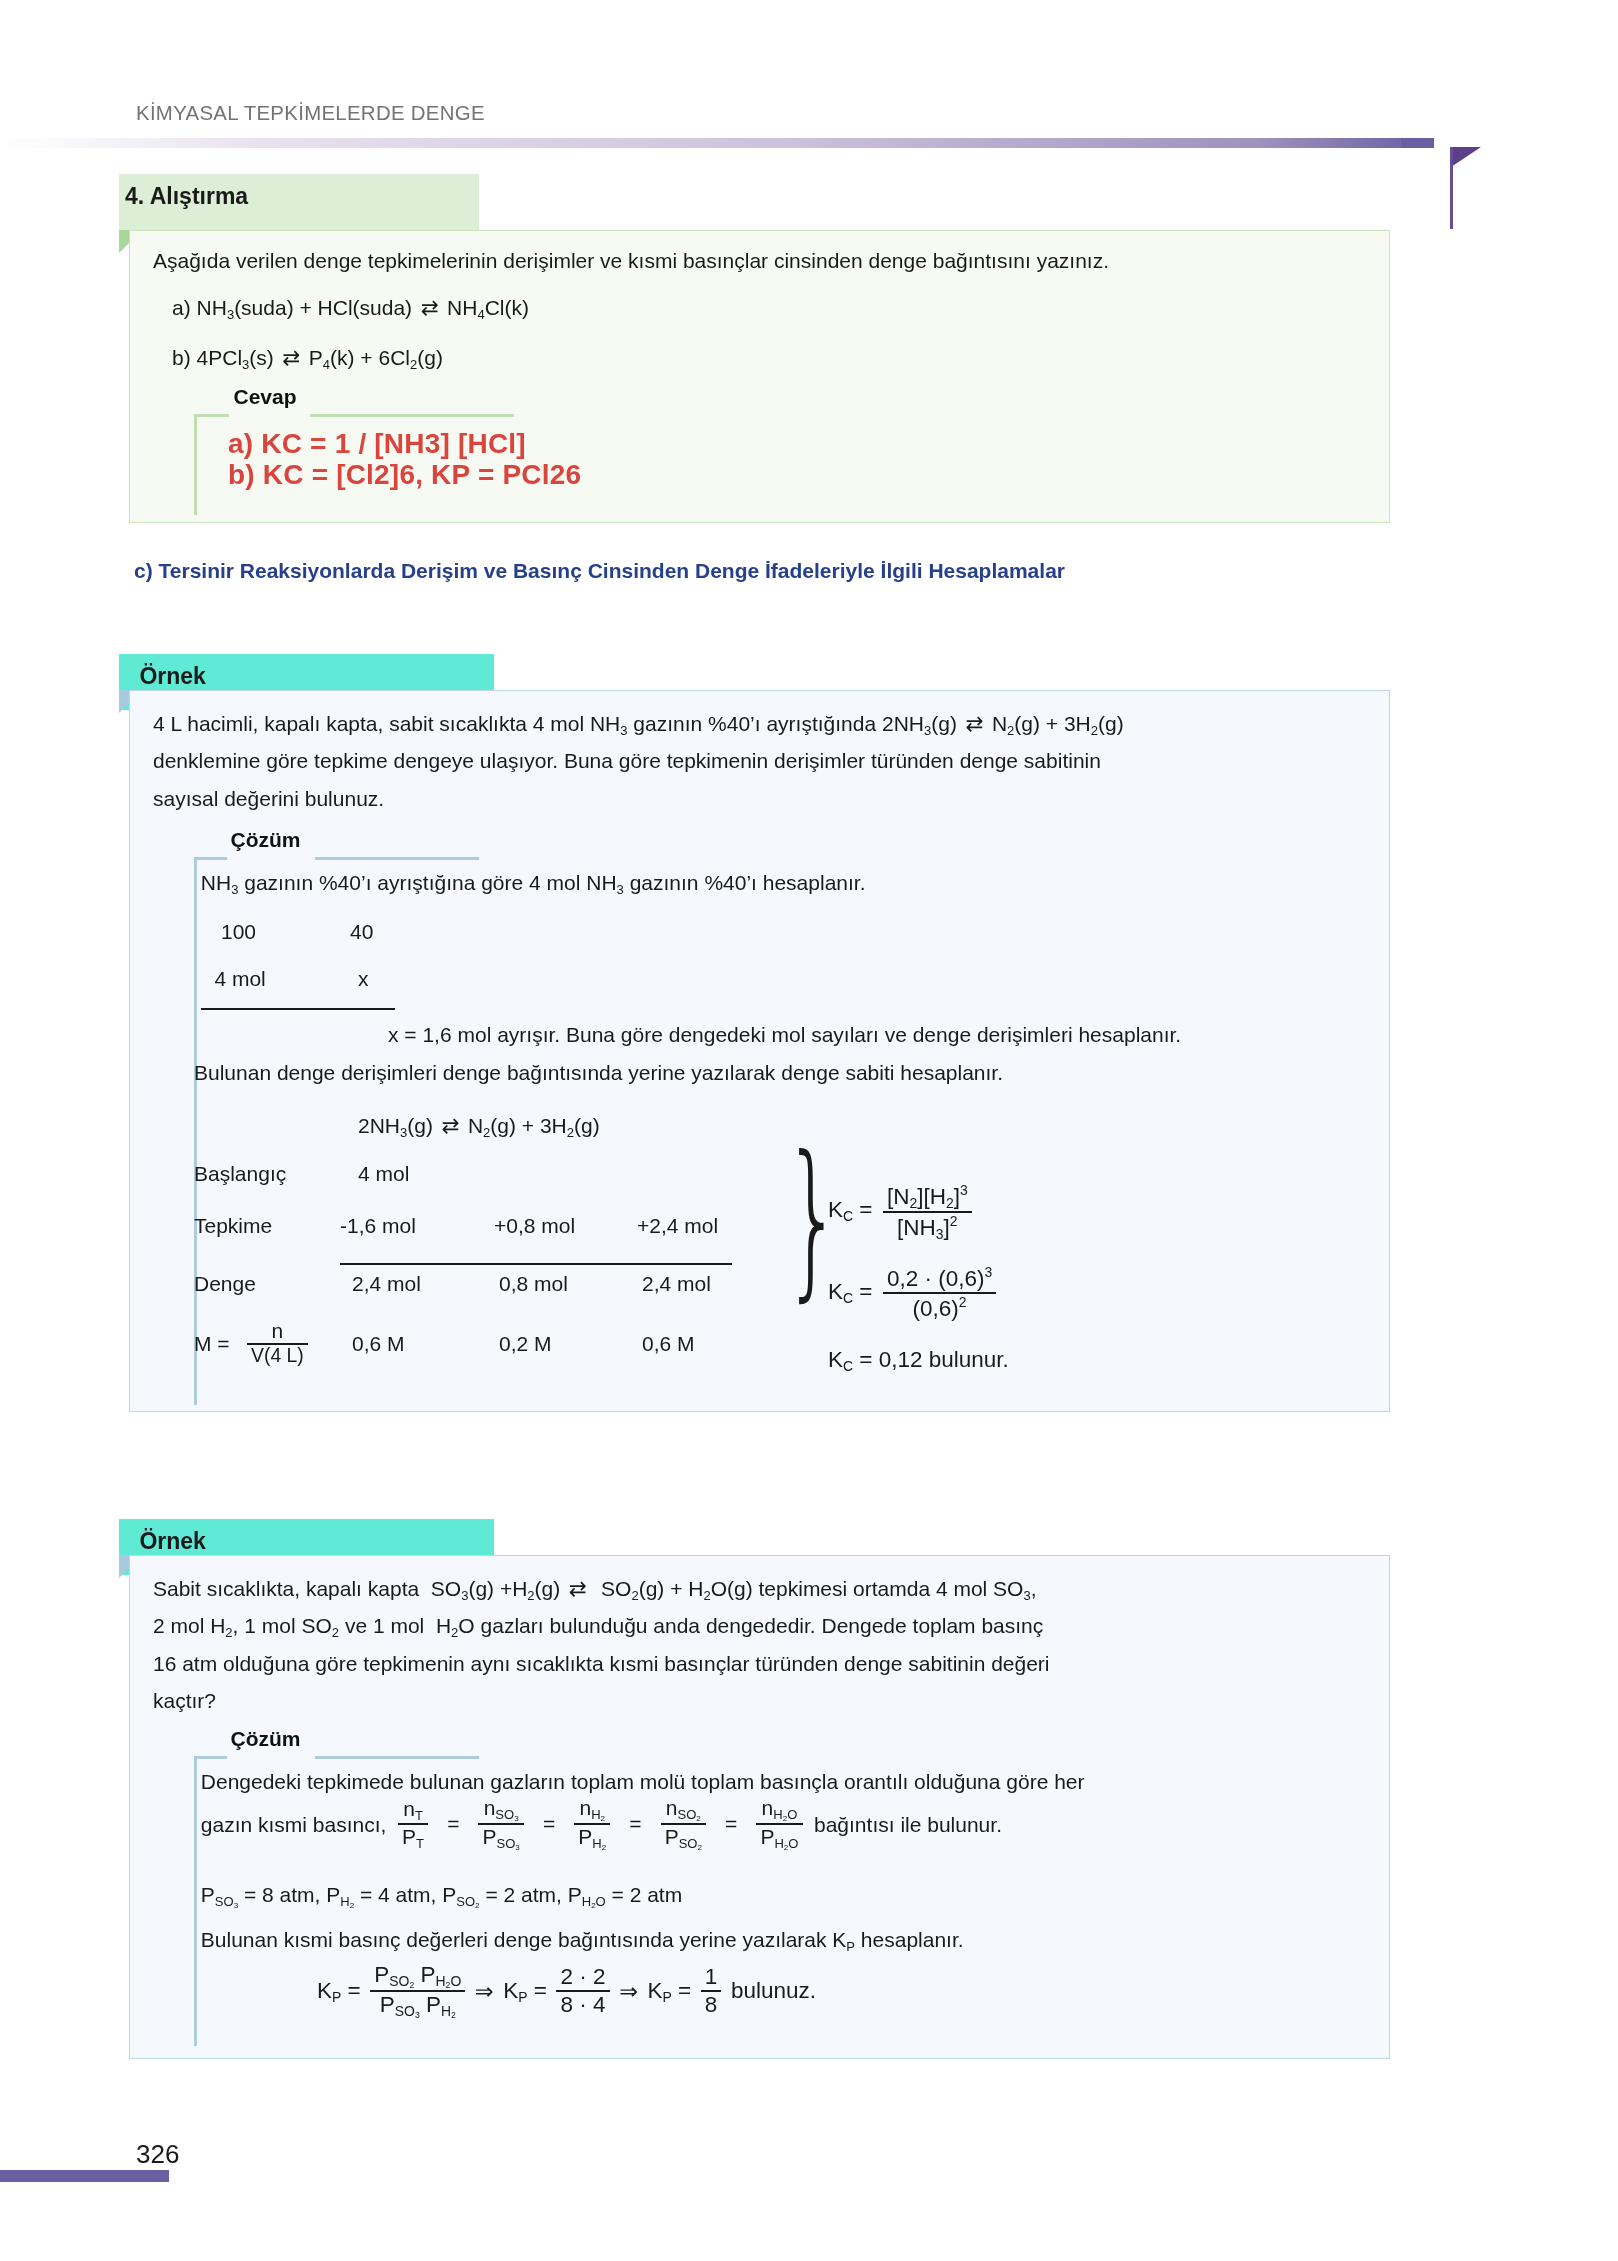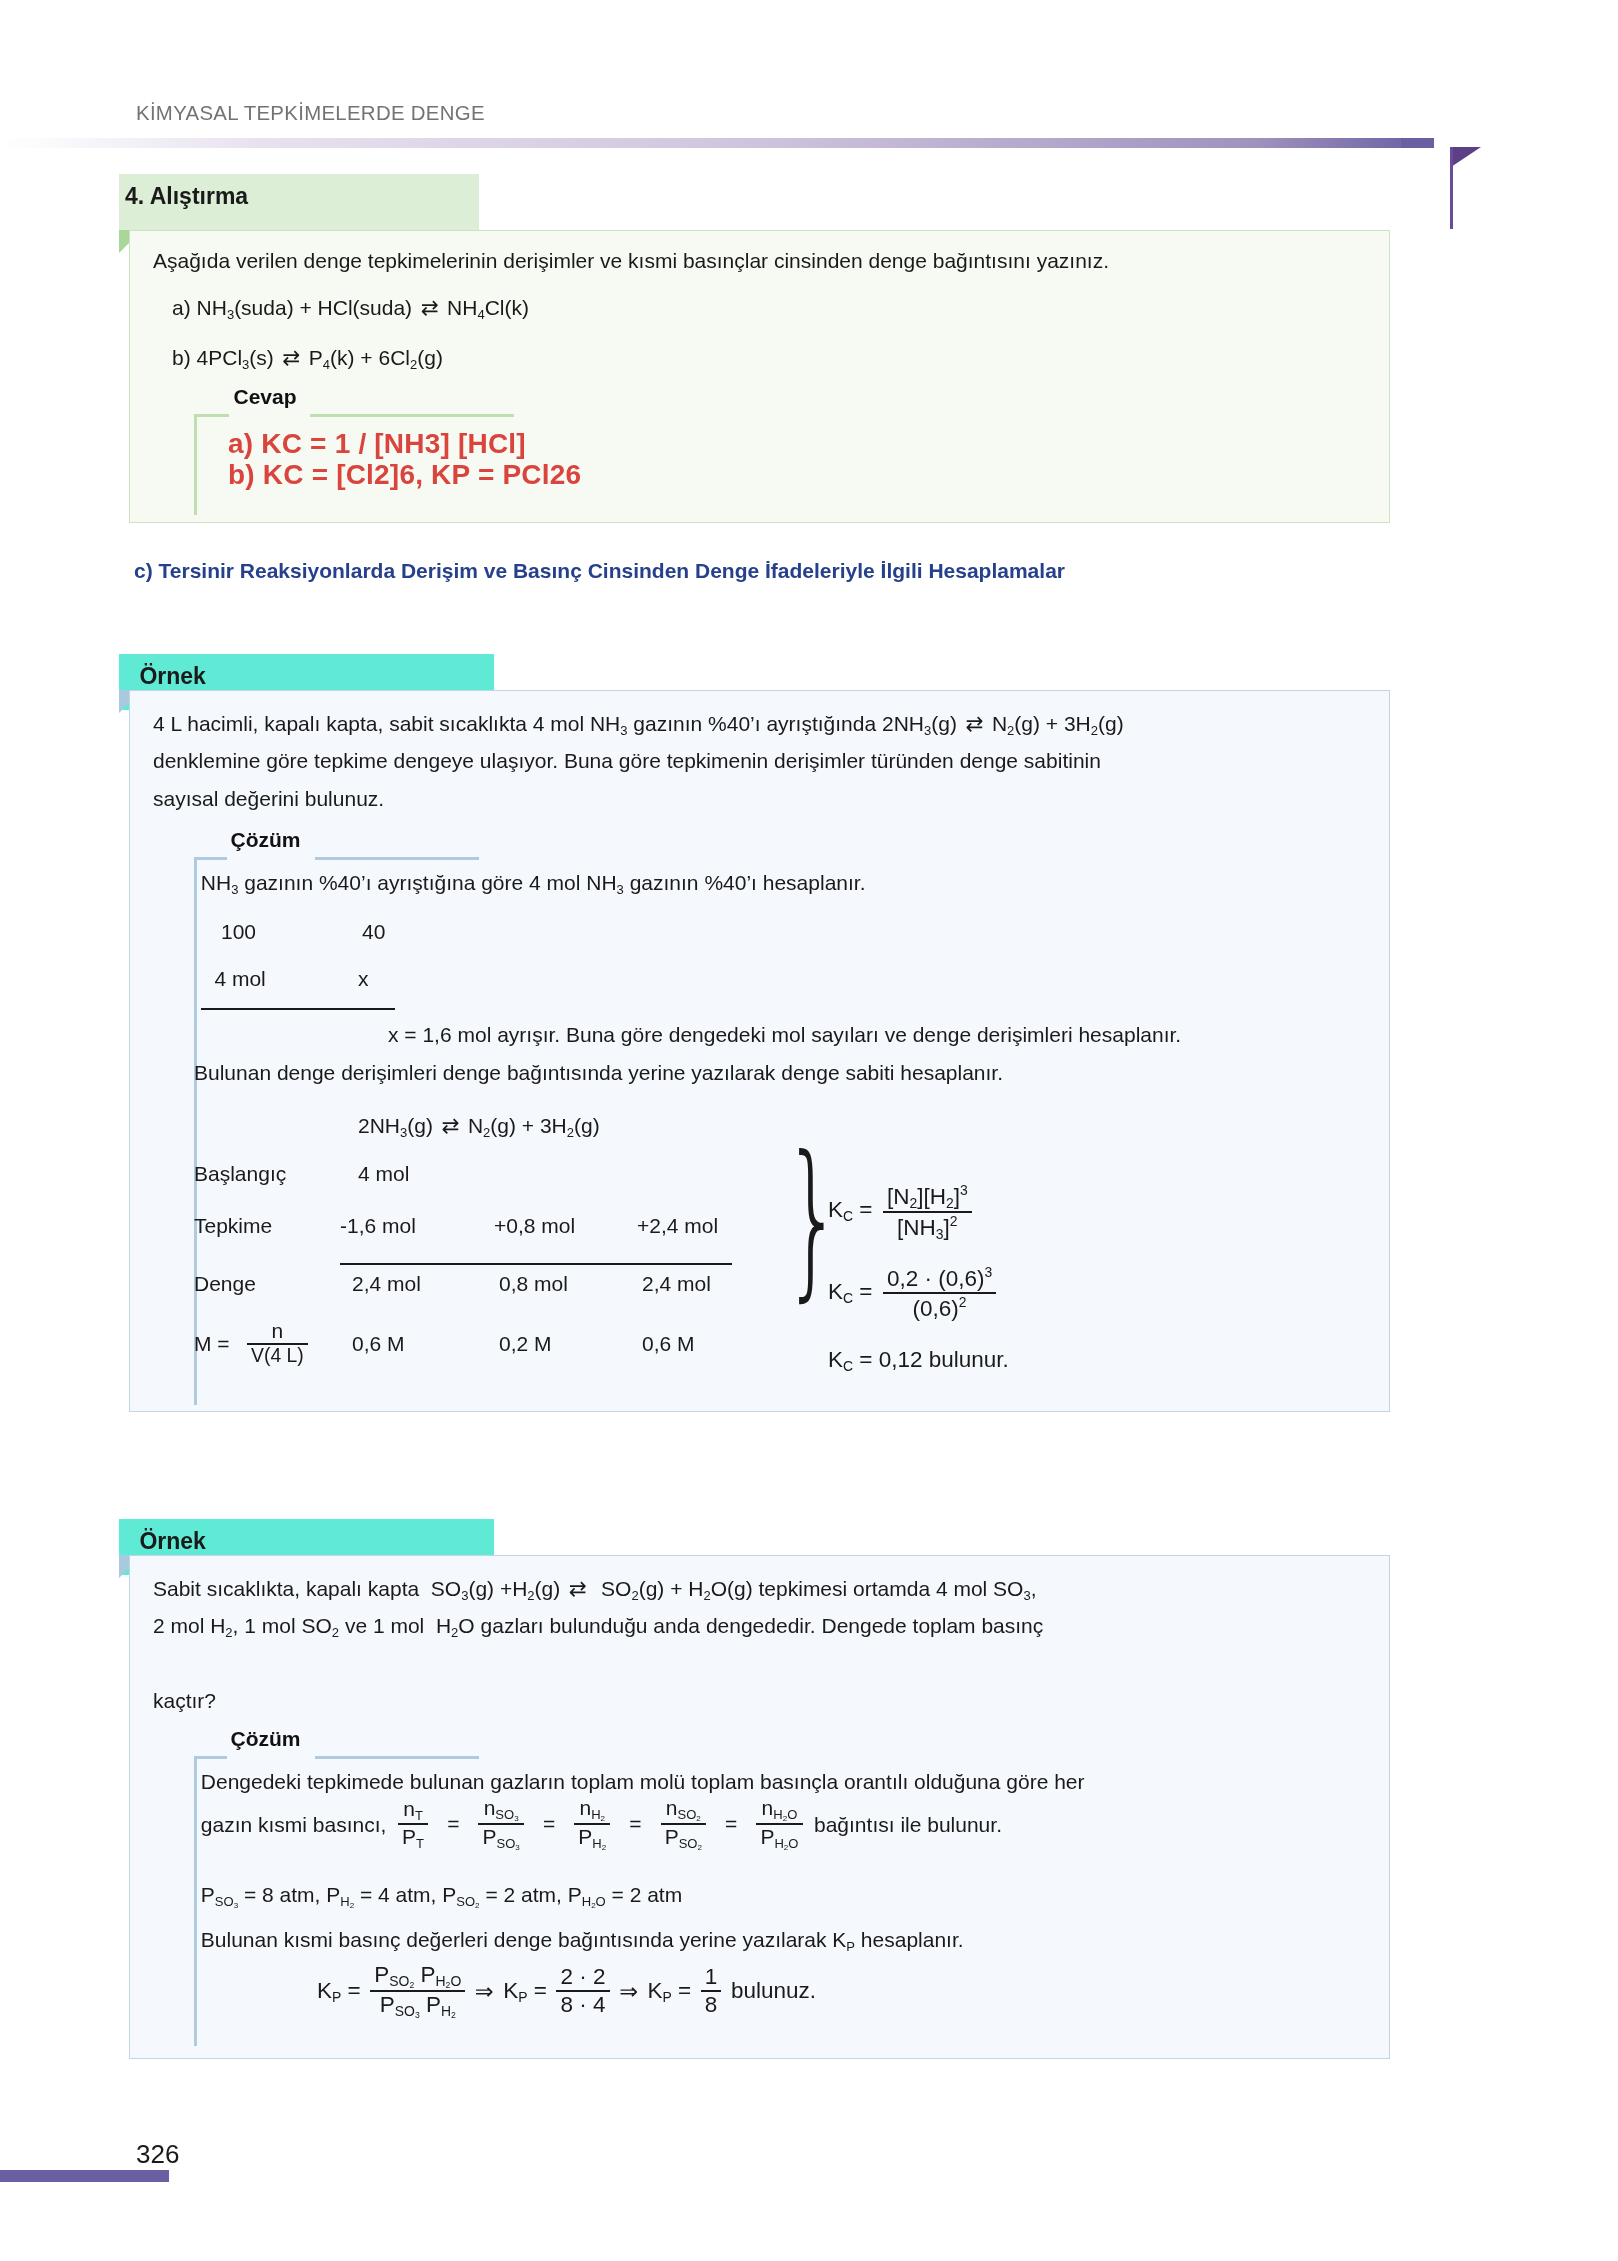--- a/index.html
+++ b/index.html
@@ -183,21 +183,21 @@
     <div class="sub-title" style="left:31px; top:0px;">Çözüm</div>
     <div class="sub-elbow" style="left:0px; top:29px; width:33px;"></div>
     <div class="sub-rule" style="left:121px; top:29px; width:164px;"></div>
     <div class="sub-stem" style="left:0px; top:29px; height:548px;"></div>
 
     <div class="txt" style="left:6.8px; top:40px; width:1158px;">
       NH<sub>3</sub> gazının %40’ı ayrıştığına göre 4 mol NH<sub>3</sub> gazının %40’ı hesaplanır.
     </div>
 
     <div class="txt" style="left:27px; top:89px;">100</div>
-    <div class="txt" style="left:168px; top:89px;">40</div>
+    <div class="txt" style="left:156px; top:89px;">40</div>
     <div class="txt" style="left:20.4px; top:136px;">4 mol</div>
     <div class="txt" style="left:164px; top:136px;">x</div>
     <div class="rule-h" style="left:6.8px; top:180px; width:194px;"></div>
 
     <div class="txt" style="left:194px; top:192px; width:967px;">x = 1,6 mol ayrışır. Buna göre dengedeki mol sayıları ve denge derişimleri hesaplanır.</div>
     <div class="txt" style="left:0px; top:230px; width:1179px;">Bulunan denge derişimleri denge bağıntısında yerine yazılarak denge sabiti hesaplanır.</div>
 
     <div class="txt" style="left:164px; top:283px;">
       2NH<sub>3</sub>(g) <span class="eq-arrow">⇄</span> N<sub>2</sub>(g) + 3H<sub>2</sub>(g)
     </div>
@@ -265,20 +265,21 @@
   <div class="tab-shadow" style="left:9.5px; top:56px; width:334px; height:8.9px;"></div>
   <div class="notch" style="left:0px; top:56px;"></div>
   <div class="body" style="left:9.5px; top:56px; width:1261px; height:504px;"></div>
 
   <div class="txt" style="left:34px; top:75px; width:1220px;">
     Sabit sıcaklıkta, kapalı kapta&nbsp; SO<sub>3</sub>(g) +H<sub>2</sub>(g) <span class="eq-arrow">⇄</span> &nbsp;SO<sub>2</sub>(g) + H<sub>2</sub>O(g) tepkimesi ortamda 4 mol SO<sub>3</sub>,
   </div>
   <div class="txt" style="left:34px; top:112px; width:1220px;">
     2 mol H<sub>2</sub>, 1 mol SO<sub>2</sub> ve 1 mol&nbsp; H<sub>2</sub>O gazları bulunduğu anda dengededir. Dengede toplam basınç
   </div>
+  <div class="txt" style="left:34px; top:150px; width:1220px;">16 atm olduğuna göre tepkimenin aynı sıcaklıkta kısmi basınçlar türünden denge sabitinin değeri</div>
   <div class="txt" style="left:34px; top:187px; width:1220px;">kaçtır?</div>
 
   <div class="sub blue-sub" style="left:75px; top:228px; width:1185px; height:320px;">
     <div class="sub-title" style="left:31px; top:0px;">Çözüm</div>
     <div class="sub-elbow" style="left:0px; top:29px; width:33px;"></div>
     <div class="sub-rule" style="left:121px; top:29px; width:164px;"></div>
     <div class="sub-stem" style="left:0px; top:29px; height:290px;"></div>
 
     <div class="txt just" style="left:6.8px; top:40px; width:1172px; text-align:justify;">Dengedeki tepkimede bulunan gazların toplam molü toplam basınçla orantılı olduğuna göre her</div>
 

